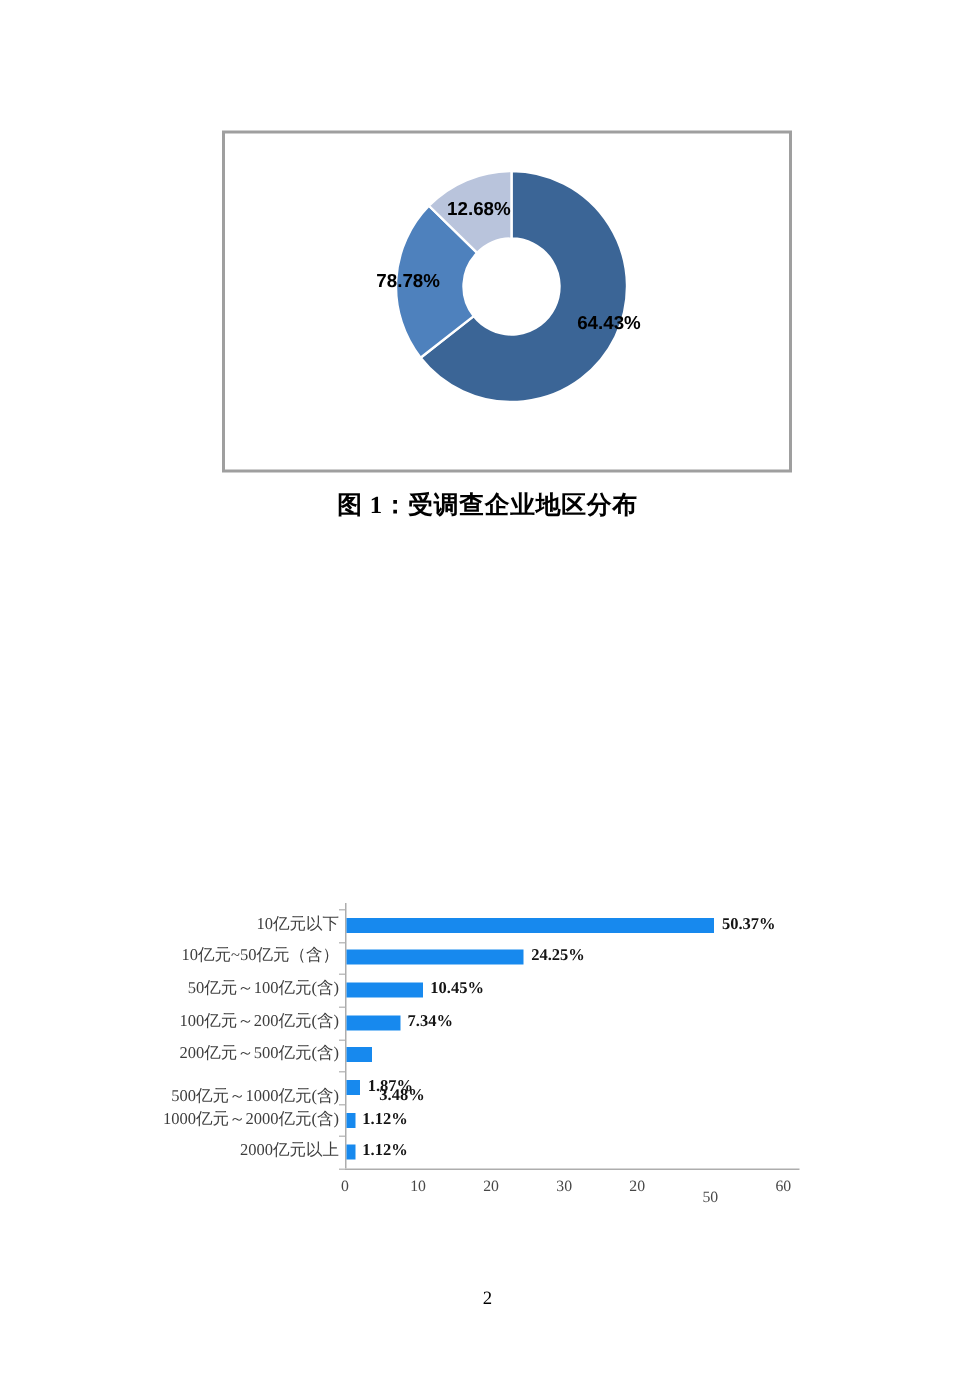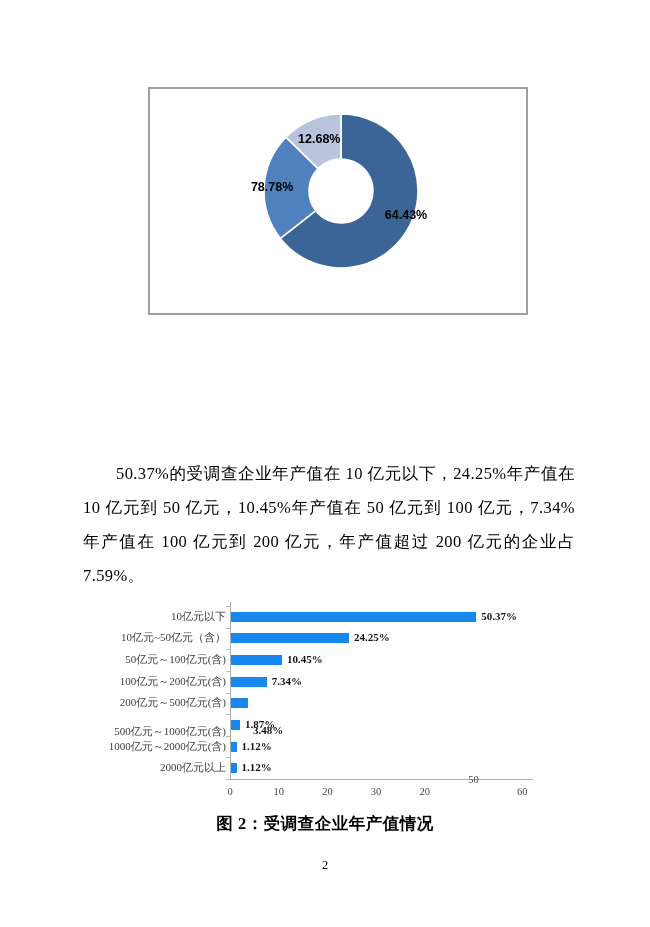--- a/index.html
+++ b/index.html
@@ -80,22 +80,22 @@
     <svg id="donut-svg" viewBox="-95 -95 190 190" width="190" height="190">
         <path d="M 0.00 -77.00 A 77 77 0 1 1 -60.63 47.46 L -25.20 19.72 A 32 32 0 1 0 0.00 -32.00 Z" fill="#3B6596" stroke="#ffffff" stroke-width="1.6" stroke-linejoin="round"></path>
         <path d="M -60.63 47.46 A 77 77 0 0 1 -55.06 -53.83 L -22.88 -22.37 A 32 32 0 0 0 -25.20 19.72 Z" fill="#4E81BD" stroke="#ffffff" stroke-width="1.6" stroke-linejoin="round"></path>
         <path d="M -55.06 -53.83 A 77 77 0 0 1 -0.00 -77.00 L -0.00 -32.00 A 32 32 0 0 0 -22.88 -22.37 Z" fill="#B9C4DC" stroke="#ffffff" stroke-width="1.6" stroke-linejoin="round"></path>
       </svg>
   <div class="donut-label" style="left: 256px; top: 126.088px;">64.43%</div>
       <div class="donut-label" style="left: 122.104px; top: 98.2084px;">78.78%</div>
       <div class="donut-label" style="left: 169.278px; top: 50.3848px;">12.68%</div>
     </div>
 
+  <div class="caption" id="cap1">图 1：受调查企业地区分布</div>
 
-  <p class="body-para" id="para2">50.37%的受调查企业年产值在 10 亿元以下，24.25%年产值在 10 亿元到 50 亿元，10.45%年产值在 50 亿元到 100 亿元，7.34%年产值在 100 亿元到 200 亿元，年产值超过 200 亿元的企业占 7.59%。</p>
 
   <div id="fig2-chart">
       <div class="axis-v" style="top: 4px; height: 177px;"></div>
       <div class="axis-h" style="top: 181px; left: 125px; width: 303px;"></div>
       <div class="axis-tick" style="left: 121px; top: 8px;"></div>
       <div class="axis-tick" style="left: 121px; top: 29.625px;"></div>
       <div class="axis-tick" style="left: 121px; top: 51.25px;"></div>
       <div class="axis-tick" style="left: 121px; top: 72.875px;"></div>
       <div class="axis-tick" style="left: 121px; top: 94.5px;"></div>
       <div class="axis-tick" style="left: 121px; top: 116.125px;"></div>
@@ -124,21 +124,20 @@
       <div class="bar" style="top: 143.562px; width: 5.5px; background: rgb(23, 137, 238);"></div>
       <div class="bar-value" style="left: 136.5px; top: 141.562px;">1.12%</div>
       <div class="bar-cat-label" style="top: 163.188px;">2000亿元以上</div>
       <div class="bar" style="top: 165.188px; width: 5.5px; background: rgb(23, 137, 238);"></div>
       <div class="bar-value" style="left: 136.5px; top: 163.188px;">1.12%</div>
       <div class="tick-label" style="left: 125px; top: 187px;">0</div>
       <div class="tick-label" style="left: 173.7px; top: 187px;">10</div>
       <div class="tick-label" style="left: 222.4px; top: 187px;">20</div>
       <div class="tick-label" style="left: 271.1px; top: 187px;">30</div>
       <div class="tick-label" style="left: 319.8px; top: 187px;">20</div>
-      <div class="tick-label" style="left: 368.5px; top: 175px;">50</div>
+      <div class="tick-label" style="left: 368.5px; top: 194px;">50</div>
       <div class="tick-label" style="left: 417.2px; top: 187px;">60</div>
     </div>
 
-  <div class="caption" id="cap2">图 2：受调查企业年产值情况</div>
 
   <div class="page-number">2</div>
 
 </div>
 
 </body></html>

